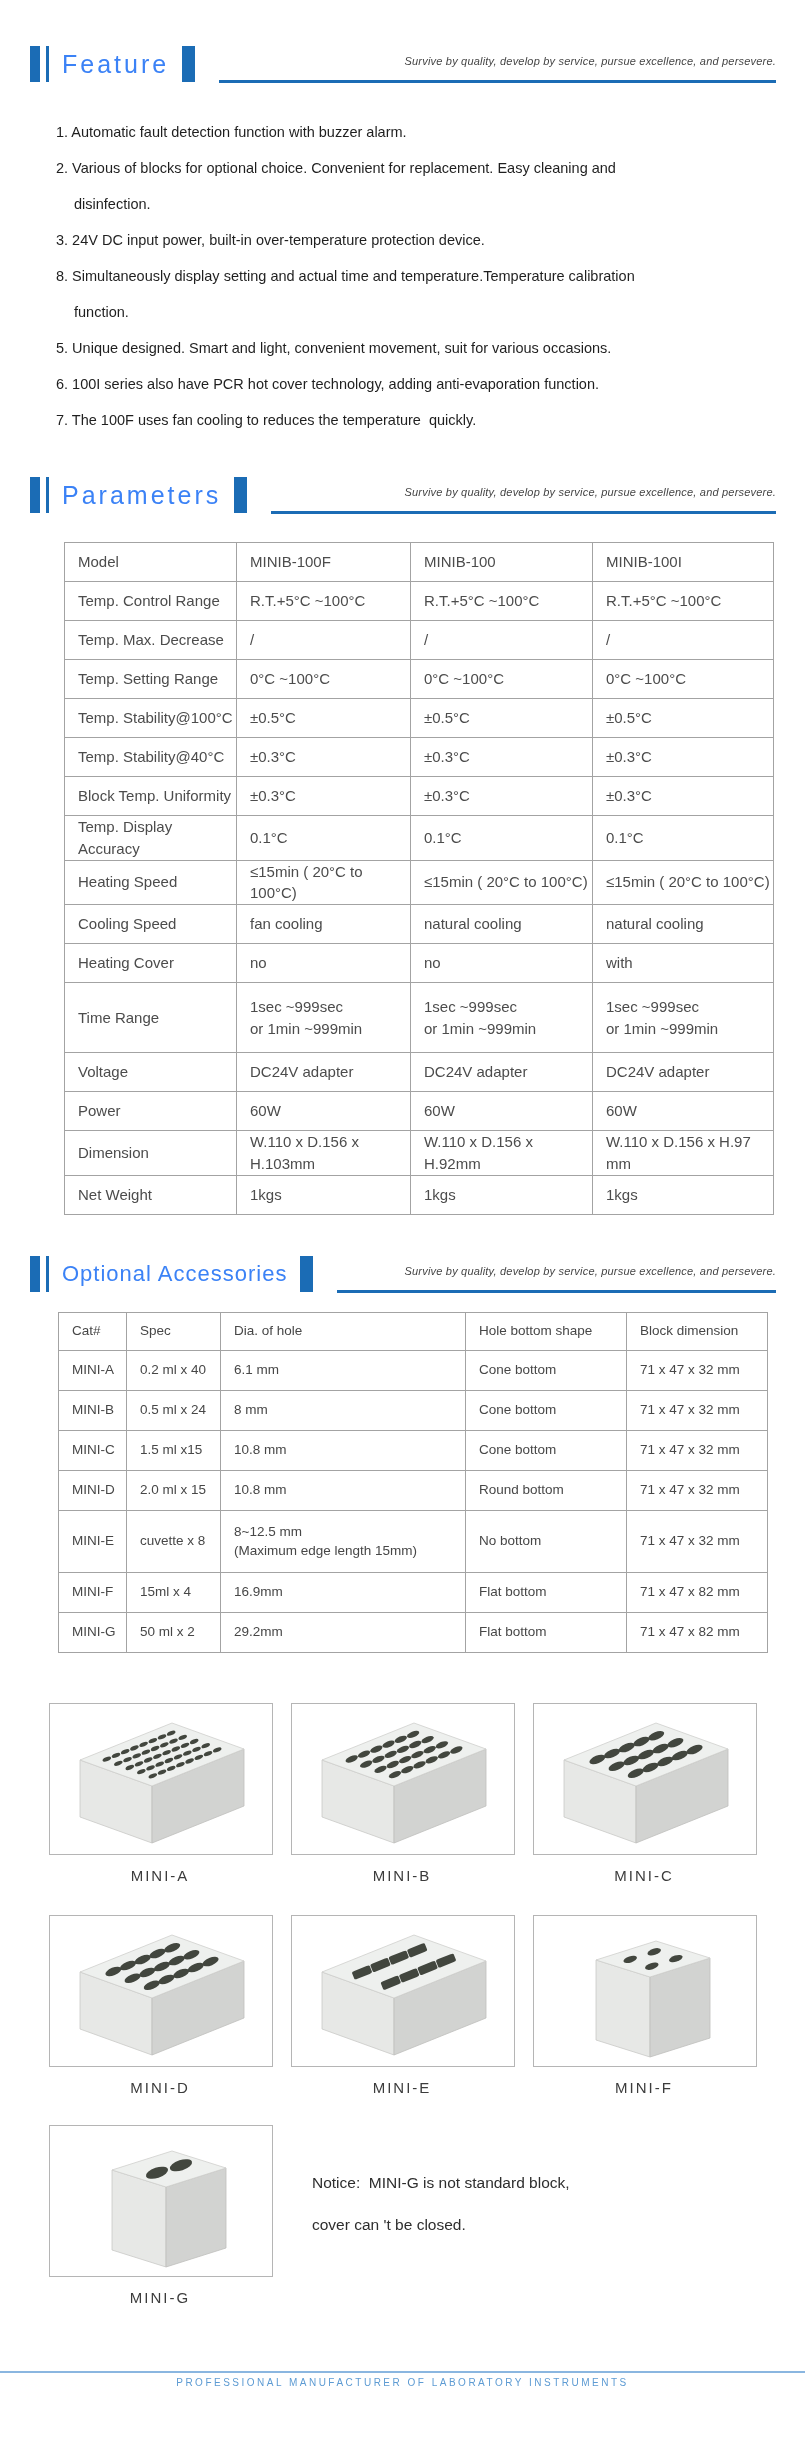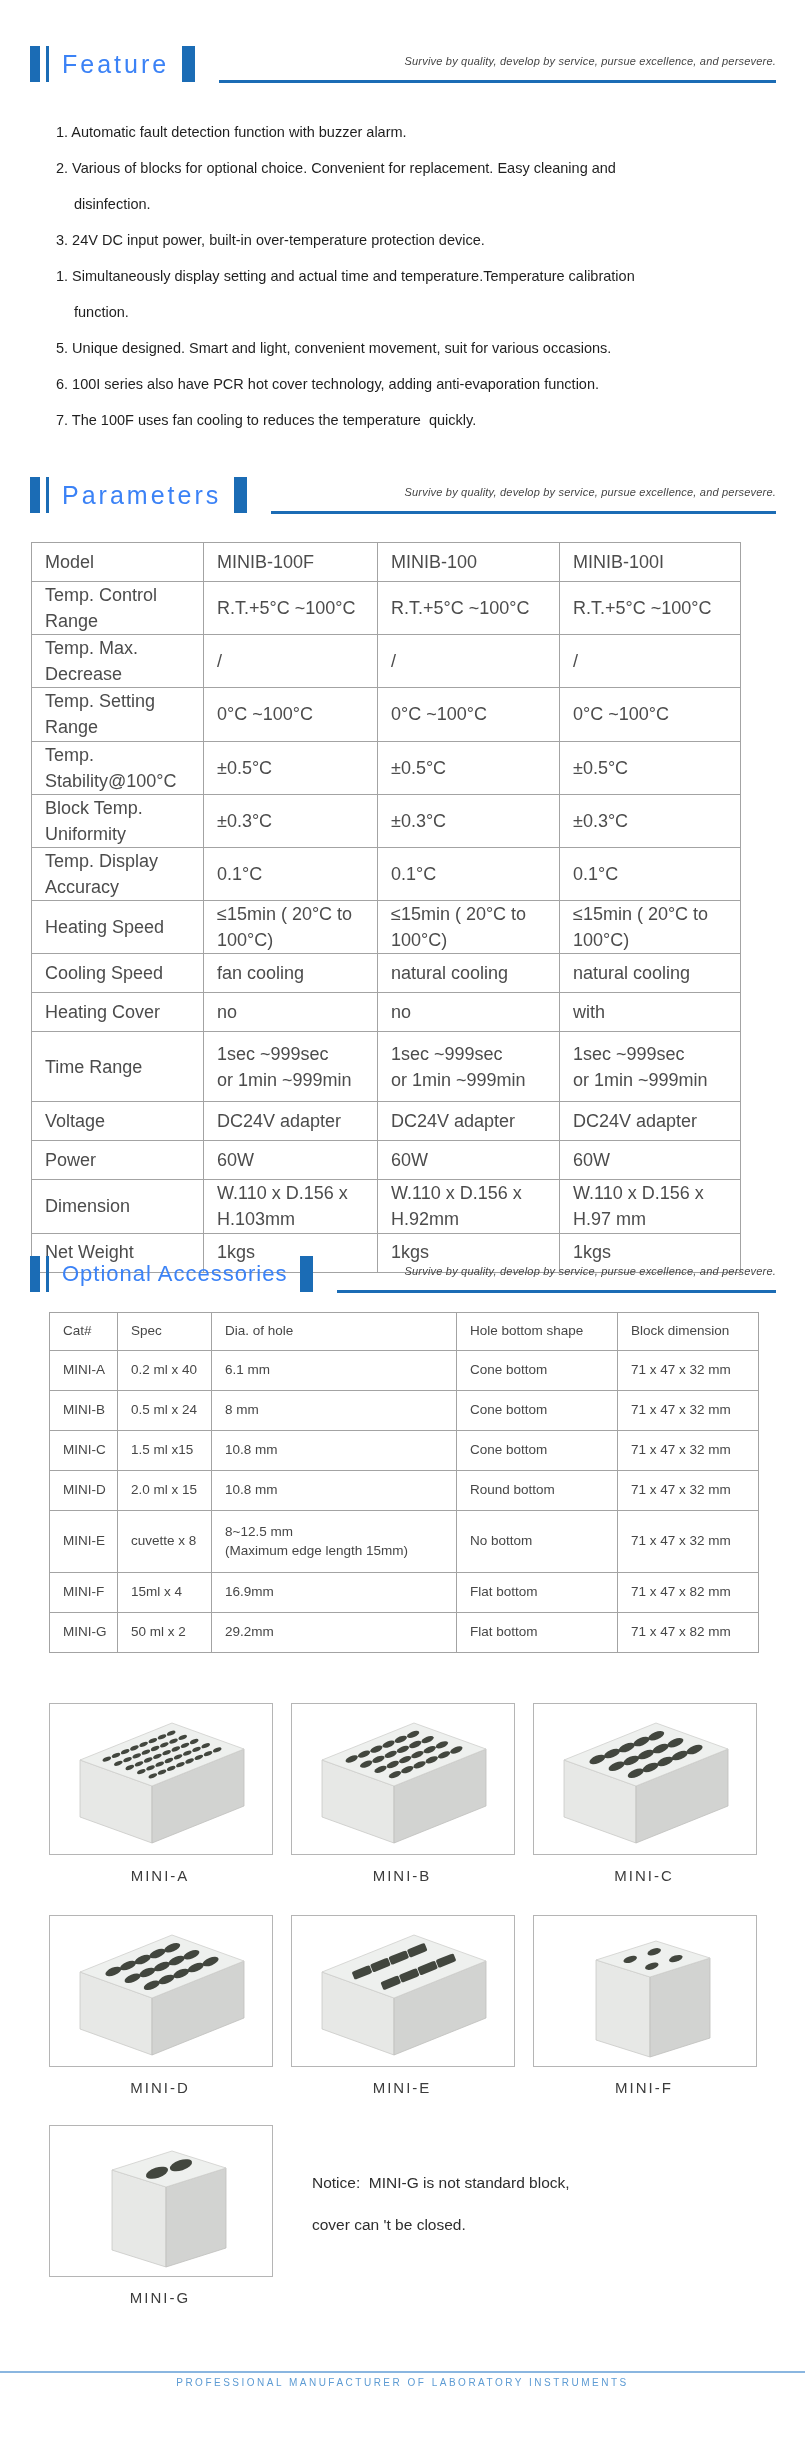--- a/index.html
+++ b/index.html
@@ -22,25 +22,25 @@
 
   
   .features{position:absolute;left:56px;top:114px;width:650px;}
   .fline{height:36px;line-height:36px;font-size:14.5px;color:#1f1f1f;white-space:pre;}
   .fline.cont{padding-left:18px;}
 
   
   table{border-collapse:collapse;table-layout:fixed;position:absolute;background:#fff;}
   td,th{border:1px solid #a3a3a3;padding:0 0 0 13px;text-align:left;vertical-align:middle;
         font-weight:400;color:#4c4c4c;overflow:hidden;}
-  #params-table{left:31px;top:542px;width:709px;font-size:18px;padding-left:44px;}
+  #params-table{left:64px;top:542px;width:709px;font-size:15px;padding-left:44px;}
   #params-table tr{height:39px;}
   #params-table tr.tall{height:70px;}
   #params-table td{white-space:pre-line;line-height:1.45;}
-  #acc-table{left:49px;top:1312px;width:709px;font-size:13.5px;}
+  #acc-table{left:58px;top:1312px;width:709px;font-size:13.5px;}
   #acc-table tr{height:40px;}
   #acc-table tr.hdr{height:38px;}
   #acc-table tr.tall{height:62px;}
   #acc-table td,#acc-table th{white-space:pre-line;line-height:1.35;color:#474747;}
 
   
   .block-box{position:absolute;width:222px;height:150px;border:1px solid #b5b5b5;background:#fff;}
   .block-box svg{display:block;width:100%;height:100%;}
   .block-label{position:absolute;width:222px;height:22px;line-height:22px;text-align:center;
                font-size:15px;letter-spacing:2px;color:#3c3c3c;}
@@ -71,21 +71,21 @@
       <div class="tagline">Survive by quality, develop by service, pursue excellence, and persevere.</div>
       <div class="hdr-line"></div>
     </div>
   </div>
 
   <div class="features" id="features">
       <div class="fline">1. Automatic fault detection function with buzzer alarm.</div>
       <div class="fline">2. Various of blocks for optional choice. Convenient for replacement. Easy cleaning and</div>
       <div class="fline cont">disinfection.</div>
       <div class="fline">3. 24V DC input power, built-in over-temperature protection device.</div>
-      <div class="fline">1. Simultaneously display setting and actual time and temperature.Temperature calibration</div>
+      <div class="fline">8. Simultaneously display setting and actual time and temperature.Temperature calibration</div>
       <div class="fline cont">function.</div>
       <div class="fline">5. Unique designed. Smart and light, convenient movement, suit for various occasions.</div>
       <div class="fline">6. 100I series also have PCR hot cover technology, adding anti-evaporation function.</div>
       <div class="fline">7. The 100F uses fan cooling to reduces the temperature  quickly.</div>
     </div>
 
   <div class="sec-header" style="top:477px">
     <div class="bar thick"></div>
     <div class="bar thin"></div>
     <div class="sec-title">Parameters</div>
@@ -127,20 +127,26 @@
           <td>Temp. Setting Range</td>
           <td>0°C ~100°C</td>
           <td>0°C ~100°C</td>
           <td>0°C ~100°C</td>
         </tr>
         <tr>
           <td>Temp. Stability@100°C</td>
           <td>±0.5°C</td>
           <td>±0.5°C</td>
           <td>±0.5°C</td>
+        </tr>
+        <tr>
+          <td>Temp. Stability@40°C</td>
+          <td>±0.3°C</td>
+          <td>±0.3°C</td>
+          <td>±0.3°C</td>
         </tr>
         <tr>
           <td>Block Temp. Uniformity</td>
           <td>±0.3°C</td>
           <td>±0.3°C</td>
           <td>±0.3°C</td>
         </tr>
         <tr>
           <td>Temp. Display Accuracy</td>
           <td>0.1°C</td>

